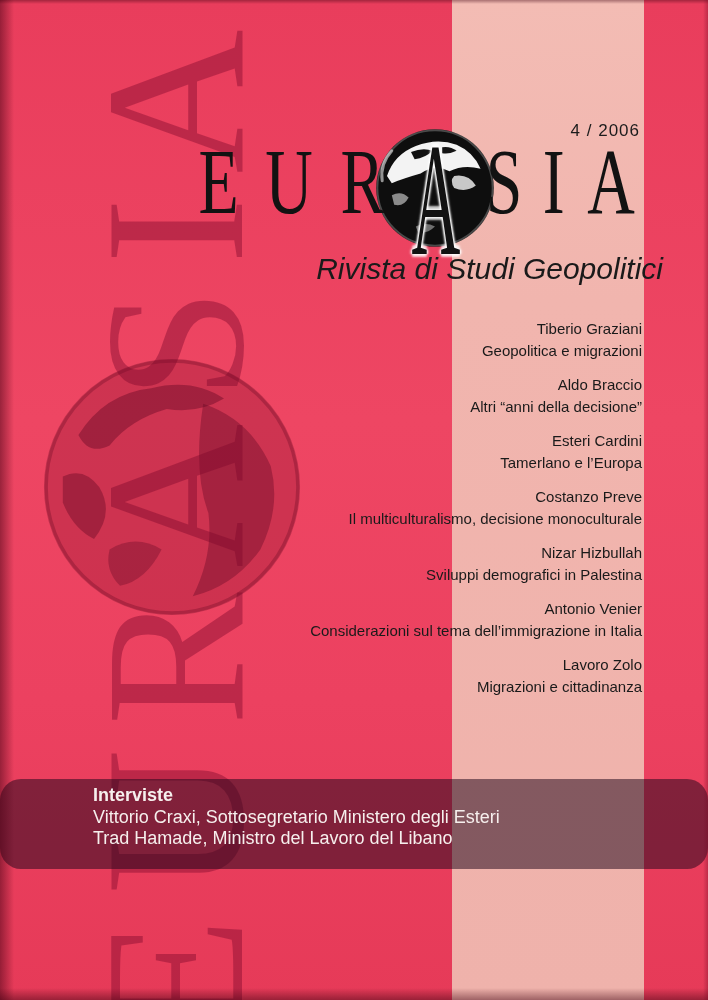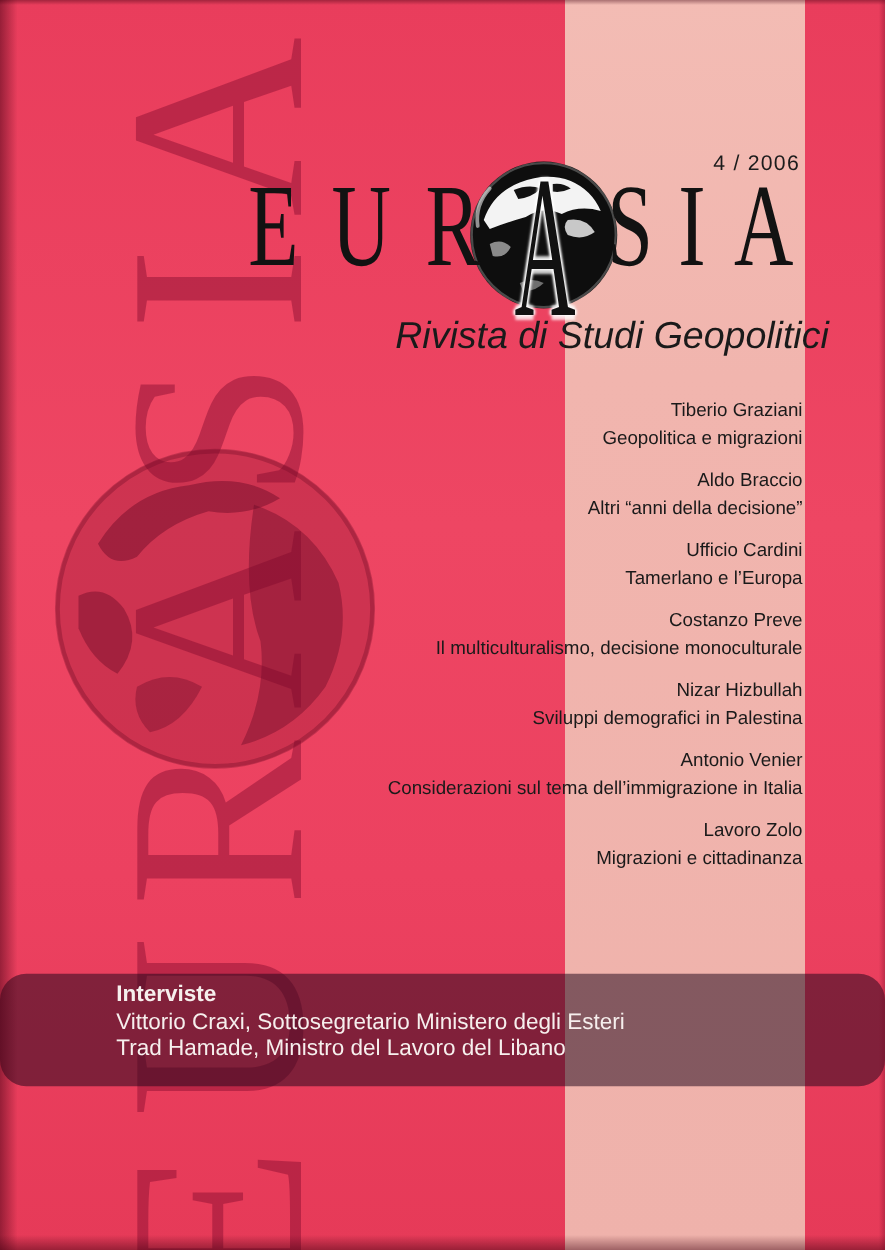--- a/index.html
+++ b/index.html
@@ -111,21 +111,21 @@
   <div class="toc" id="toc">
       <div class="toc-entry">
         <div class="toc-author">Tiberio Graziani</div>
         <div class="toc-title">Geopolitica e migrazioni</div>
       </div>
       <div class="toc-entry">
         <div class="toc-author">Aldo Braccio</div>
         <div class="toc-title">Altri “anni della decisione”</div>
       </div>
       <div class="toc-entry">
-        <div class="toc-author">Ufficio Cardini</div>
+        <div class="toc-author">Esteri Cardini</div>
         <div class="toc-title">Tamerlano e l’Europa</div>
       </div>
       <div class="toc-entry">
         <div class="toc-author">Costanzo Preve</div>
         <div class="toc-title">Il multiculturalismo, decisione monoculturale</div>
       </div>
       <div class="toc-entry">
         <div class="toc-author">Nizar Hizbullah</div>
         <div class="toc-title">Sviluppi demografici in Palestina</div>
       </div>

